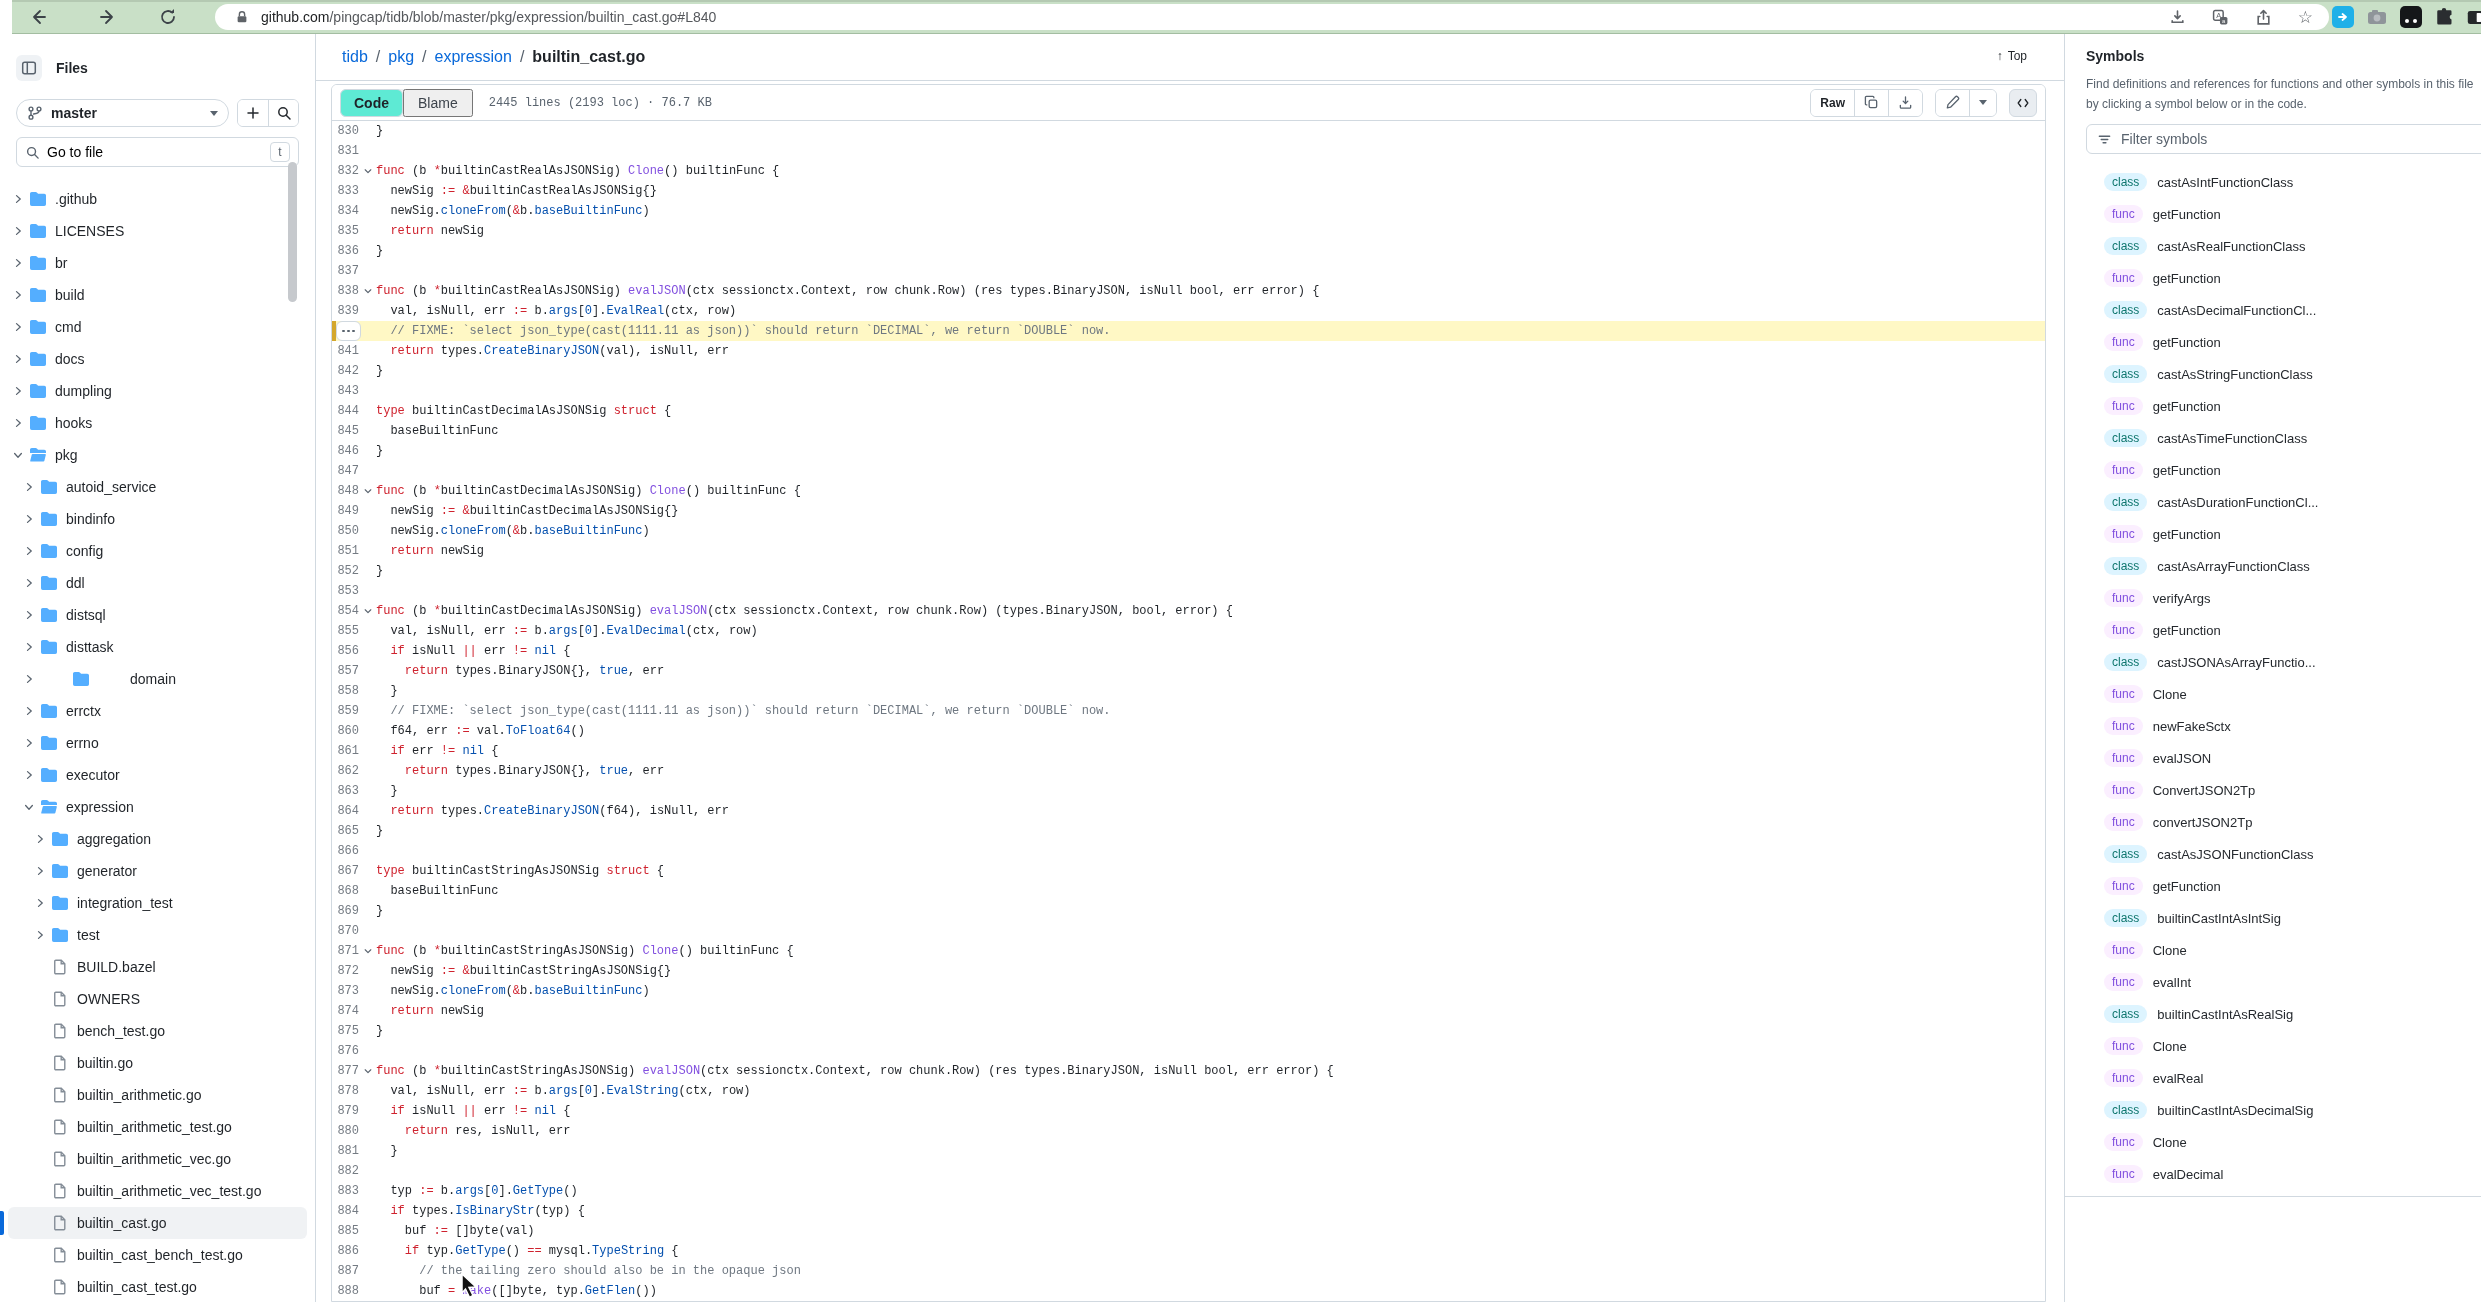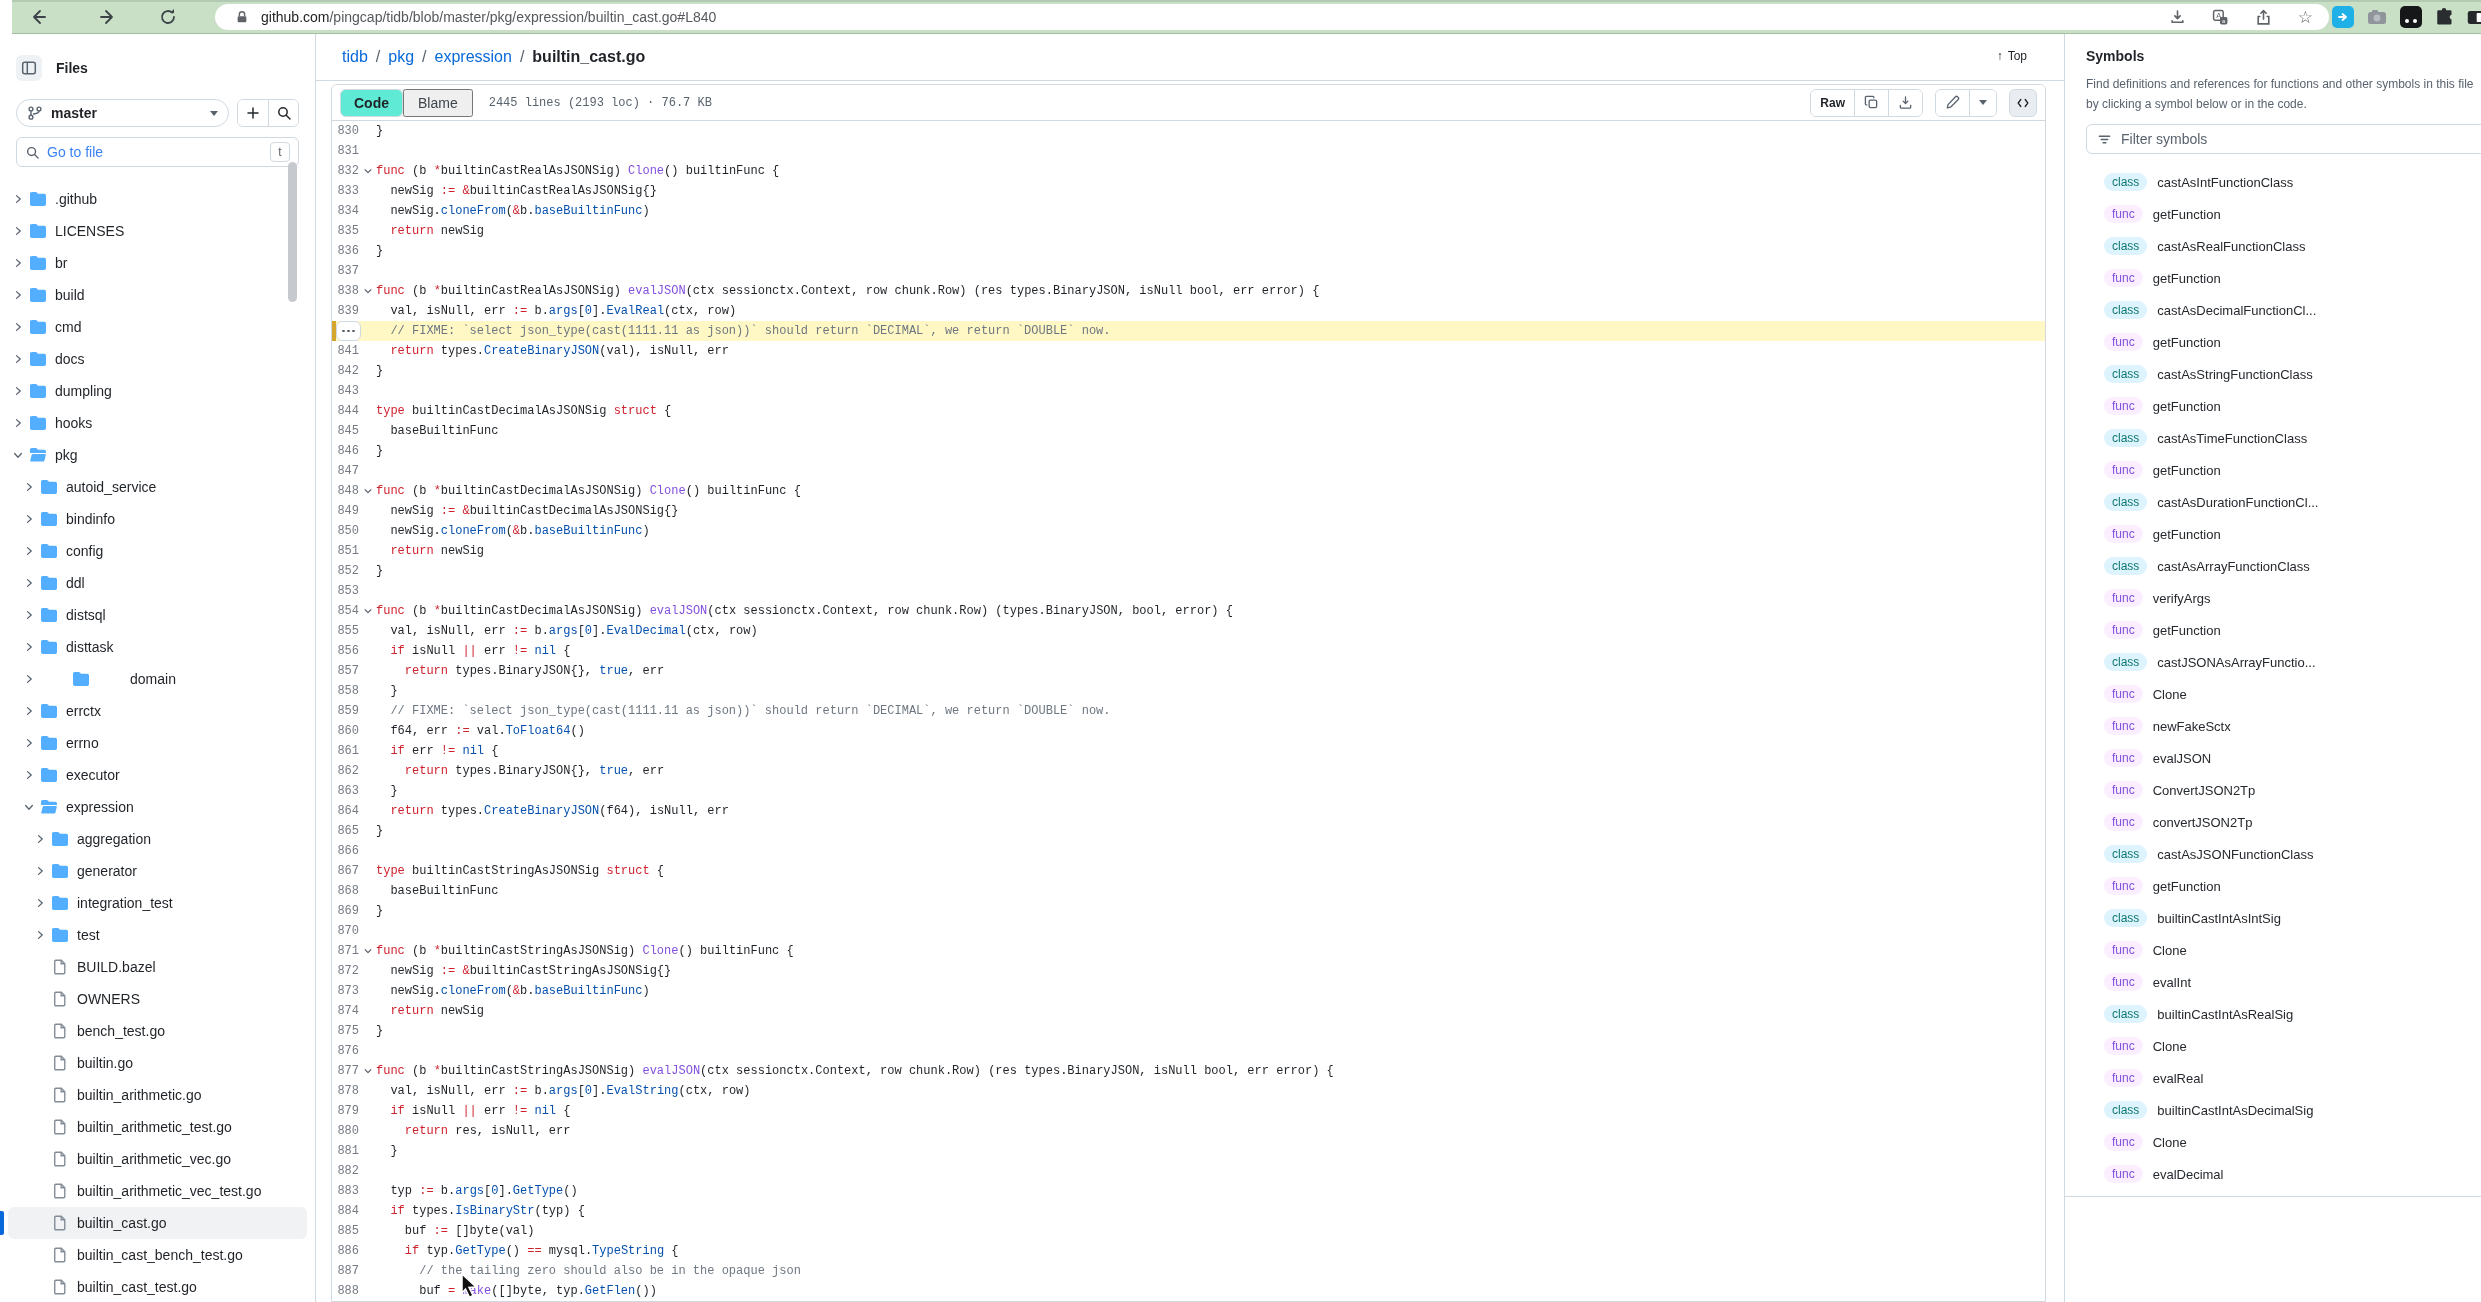--- a/index.html
+++ b/index.html
@@ -35,21 +35,21 @@
   .files-head{display:flex;align-items:center;padding:21px 16px 0}
   .panel-btn{width:26px;height:26px;border:none;border-radius:6px;background:#eff2f5;display:flex;align-items:center;justify-content:center;color:#59636e}
   .files-title{font-size:14px;font-weight:700;margin-left:14px}
   .branch-row{display:flex;gap:8px;padding:18px 16px 0}
   .branch-btn{flex:1;height:28px;border:1px solid var(--border);border-radius:14px;background:#fff;display:flex;align-items:center;gap:8px;padding:0 10px;font-size:14px;font-weight:600;color:var(--fg)}
   .caret{width:0;height:0;border-left:4px solid transparent;border-right:4px solid transparent;border-top:5px solid #59636e;margin-left:auto}
   .mini-group{display:flex;height:28px;border:1px solid var(--border);border-radius:6px;overflow:hidden;background:#fff}
   .mini-btn{width:30px;border:none;background:#fff;display:flex;align-items:center;justify-content:center;color:#25292e}
   .mini-btn + .mini-btn{border-left:1px solid var(--border)}
   .goto{margin:10px 16px 0;height:30px;border:1px solid var(--border);border-radius:6px;display:flex;align-items:center;padding:0 8px;background:#fff}
-  .goto .ph{font-size:14px;color:#3b82f6;margin-left:7px}
+  .goto .ph{font-size:14px;color:#000000;margin-left:7px}
   .goto kbd{margin-left:auto;min-width:20px;height:20px;border:1px solid var(--border);border-radius:4px;font-size:12px;color:#59636e;display:flex;align-items:center;justify-content:center;font-family:"Liberation Sans",sans-serif;padding:0 4px}
   .tree{margin-top:16px;position:relative}
   .trow{height:32px;display:flex;align-items:center;font-size:14px;margin:0 8px;border-radius:6px;position:relative;cursor:pointer}
   .tchev{width:16px;display:flex;align-items:center;justify-content:center;color:#59636e;flex:none}
   .tchev svg{transition:none}
   .trow.open .tchev svg{transform:rotate(90deg)}
   .ticon{width:16px;height:16px;margin-left:4px;flex:none;position:relative}
   .ticon svg{position:absolute;inset:0;display:none}
   .trow.kind-dir svg.ic-folder{display:block}
   .trow.kind-dir-open svg.ic-folder-open{display:block}

